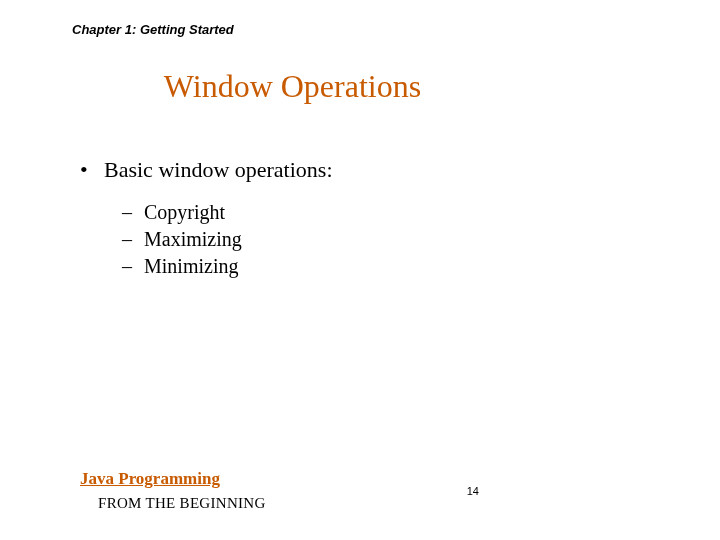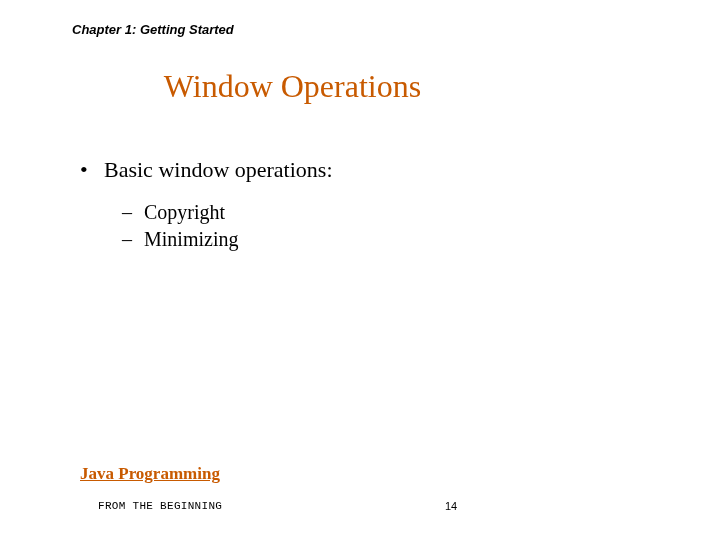--- a/index.html
+++ b/index.html
@@ -64,39 +64,39 @@
       left: 42px;
       top: 0;
     }
     .footer {
       position: absolute;
       bottom: 28px;
       left: 80px;
       right: 40px;
       display: flex;
       justify-content: space-between;
-      align-items: flex-end;
+      align-items: center;
     }
     .book-title-block {
       display: flex;
       flex-direction: column;
     }
     .book-title {
       font-family: "Times New Roman", Times, serif;
       font-weight: bold;
       font-size: 17px;
       color: #c85a00;
       text-decoration: underline;
     }
     .book-subtitle {
-      font-family: Liberation Mono, monospace;
-      font-size: 11px;
+      font-family: Liberation Serif, serif;
+      font-size: 15px;
       color: #000000;
       letter-spacing: 0.3px;
-      margin-top: 16px;
+      margin-top: 6px;
       padding-left: 18px;
     }
     .page-number {
       font-family: Arial, Helvetica, sans-serif;
       font-size: 11px;
       color: #000000;
     }
     .copyright-block {
       font-family: Arial, Helvetica, sans-serif;
       font-size: 11px;
@@ -108,20 +108,21 @@
 </head>
 <body>
 
 <div class="chapter-header">Chapter 1: Getting Started</div>
 
 <div class="slide-title">Window Operations</div>
 
 <div class="content">
   <div class="bullet-primary">Basic window operations:</div>
   <div class="bullet-secondary">Copyright</div>
+  <div class="bullet-secondary">Maximizing</div>
   <div class="bullet-secondary">Minimizing</div>
 </div>
 
 <div class="footer">
   <div class="book-title-block">
     <span class="book-title">Java Programming</span>
     <span class="book-subtitle">FROM THE BEGINNING</span>
   </div>
   <div class="page-number">14</div>
   <div class="copyright-block">

